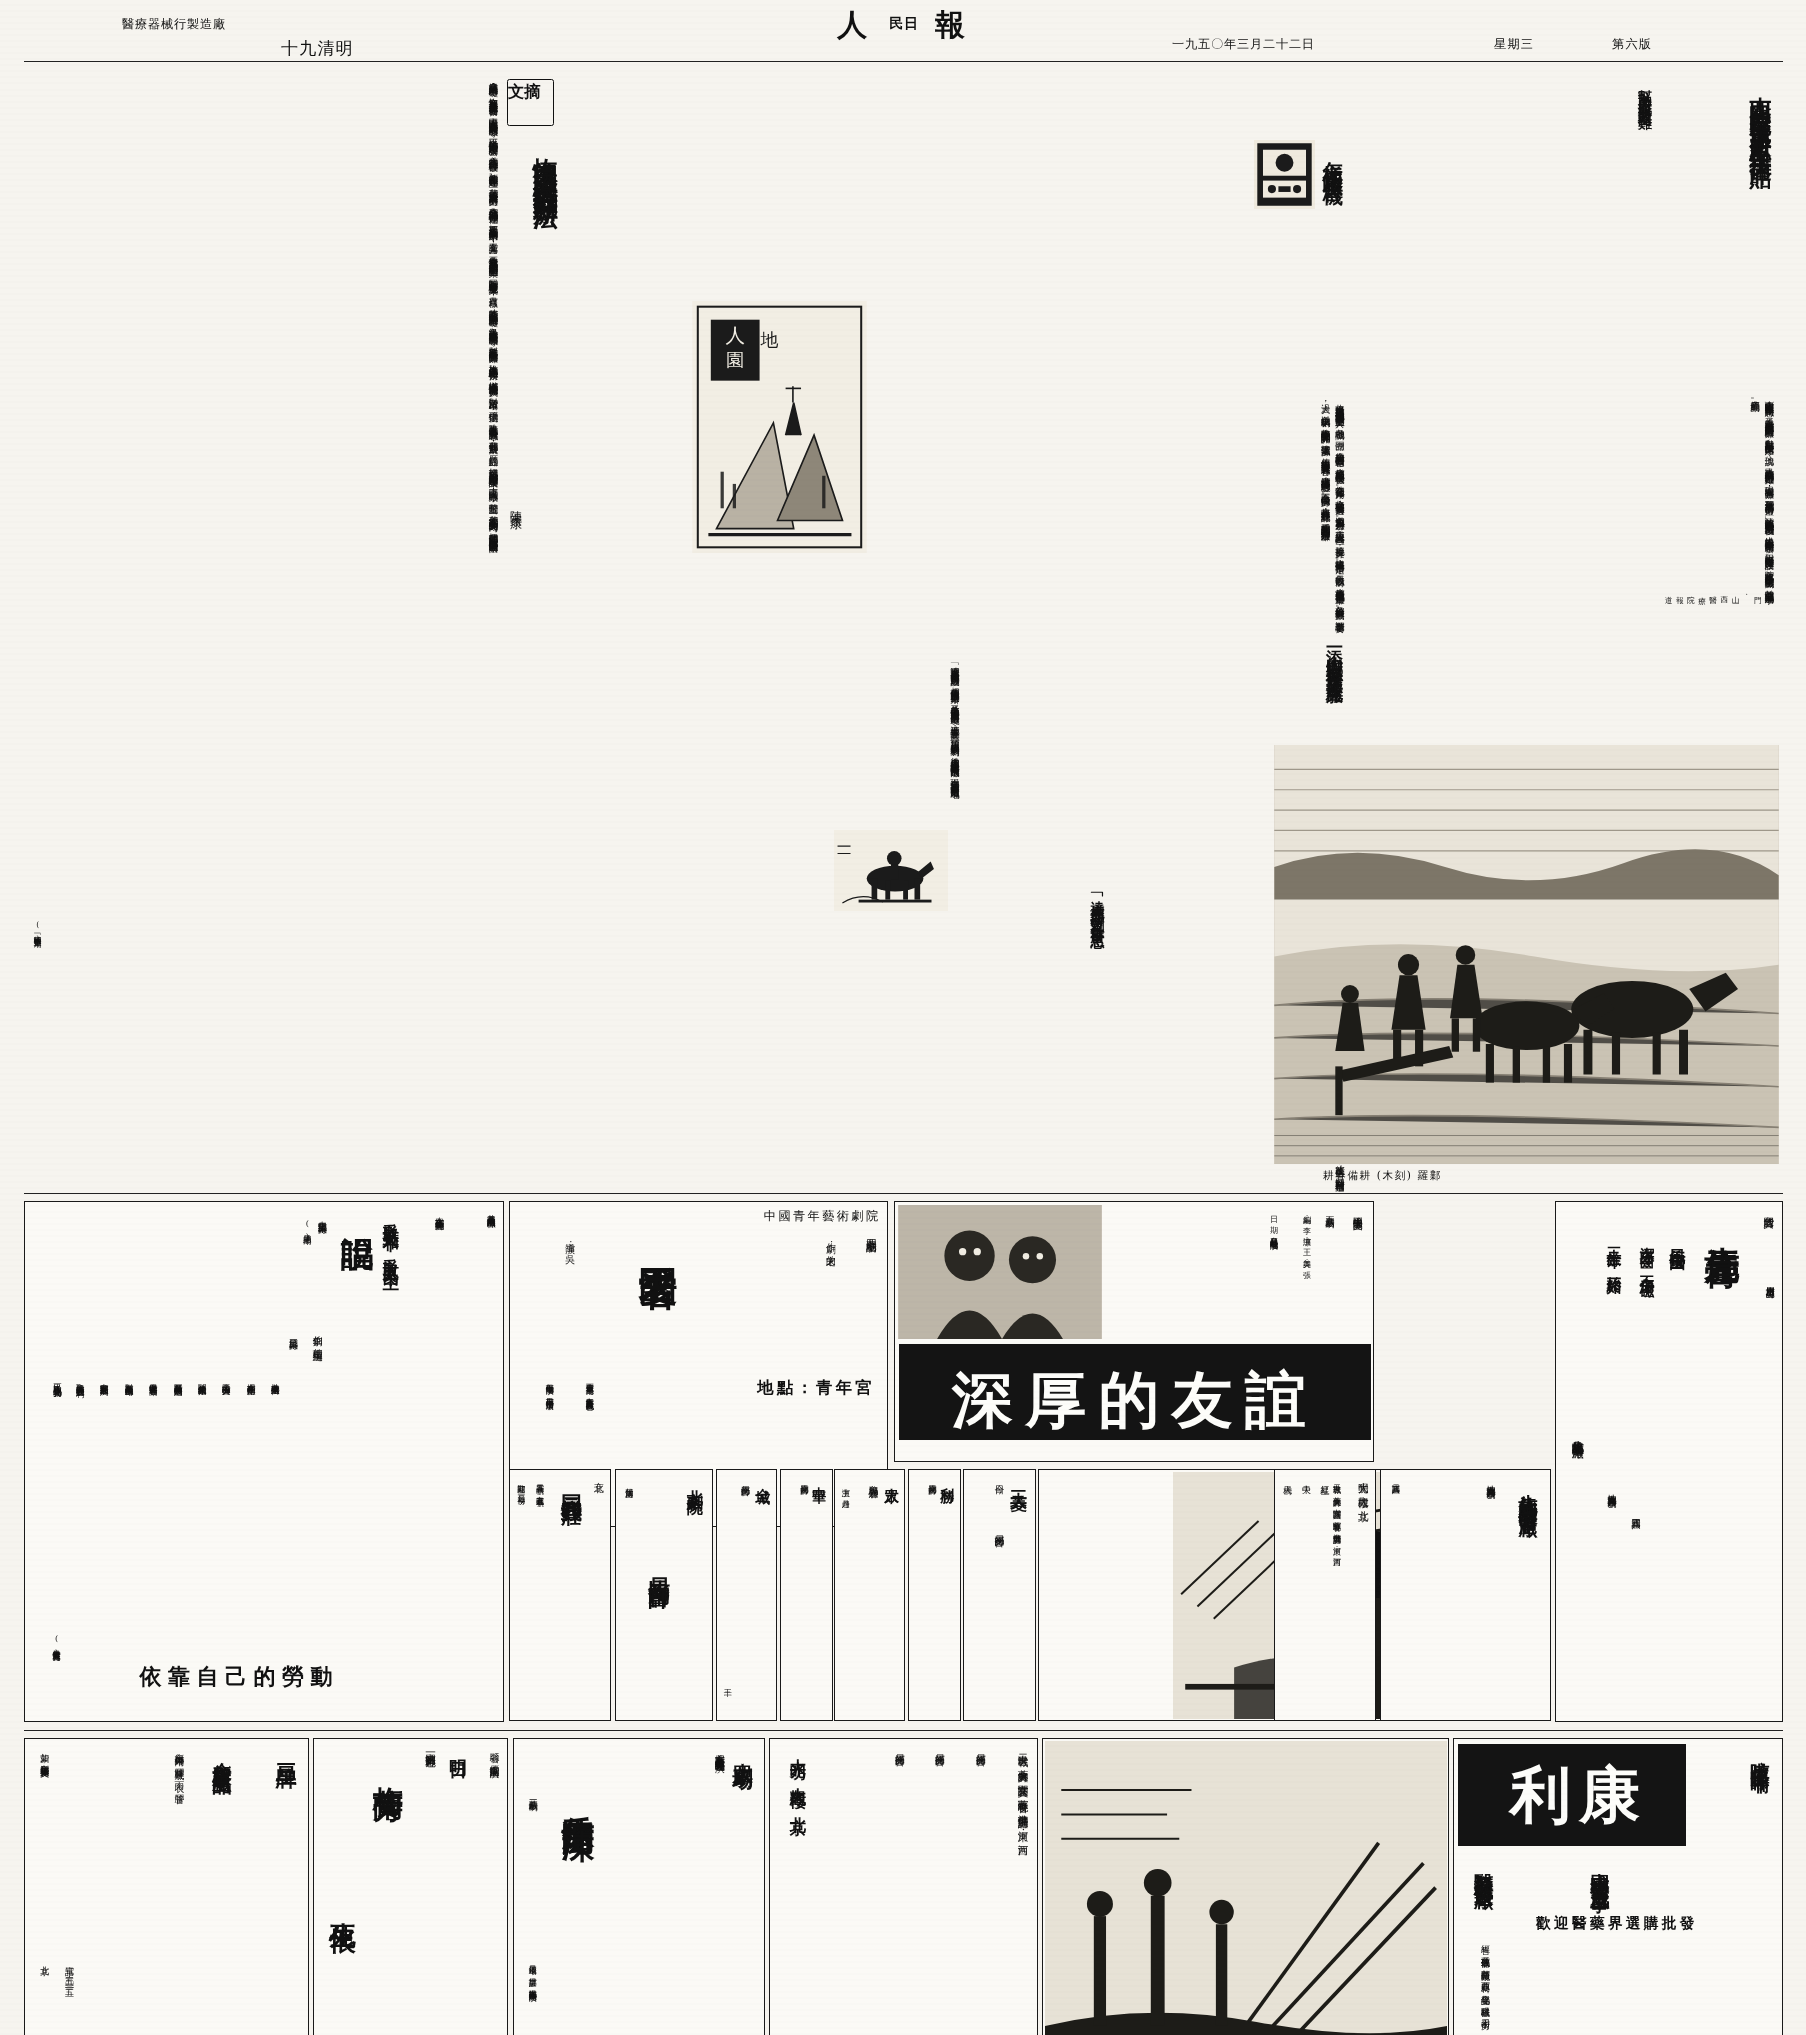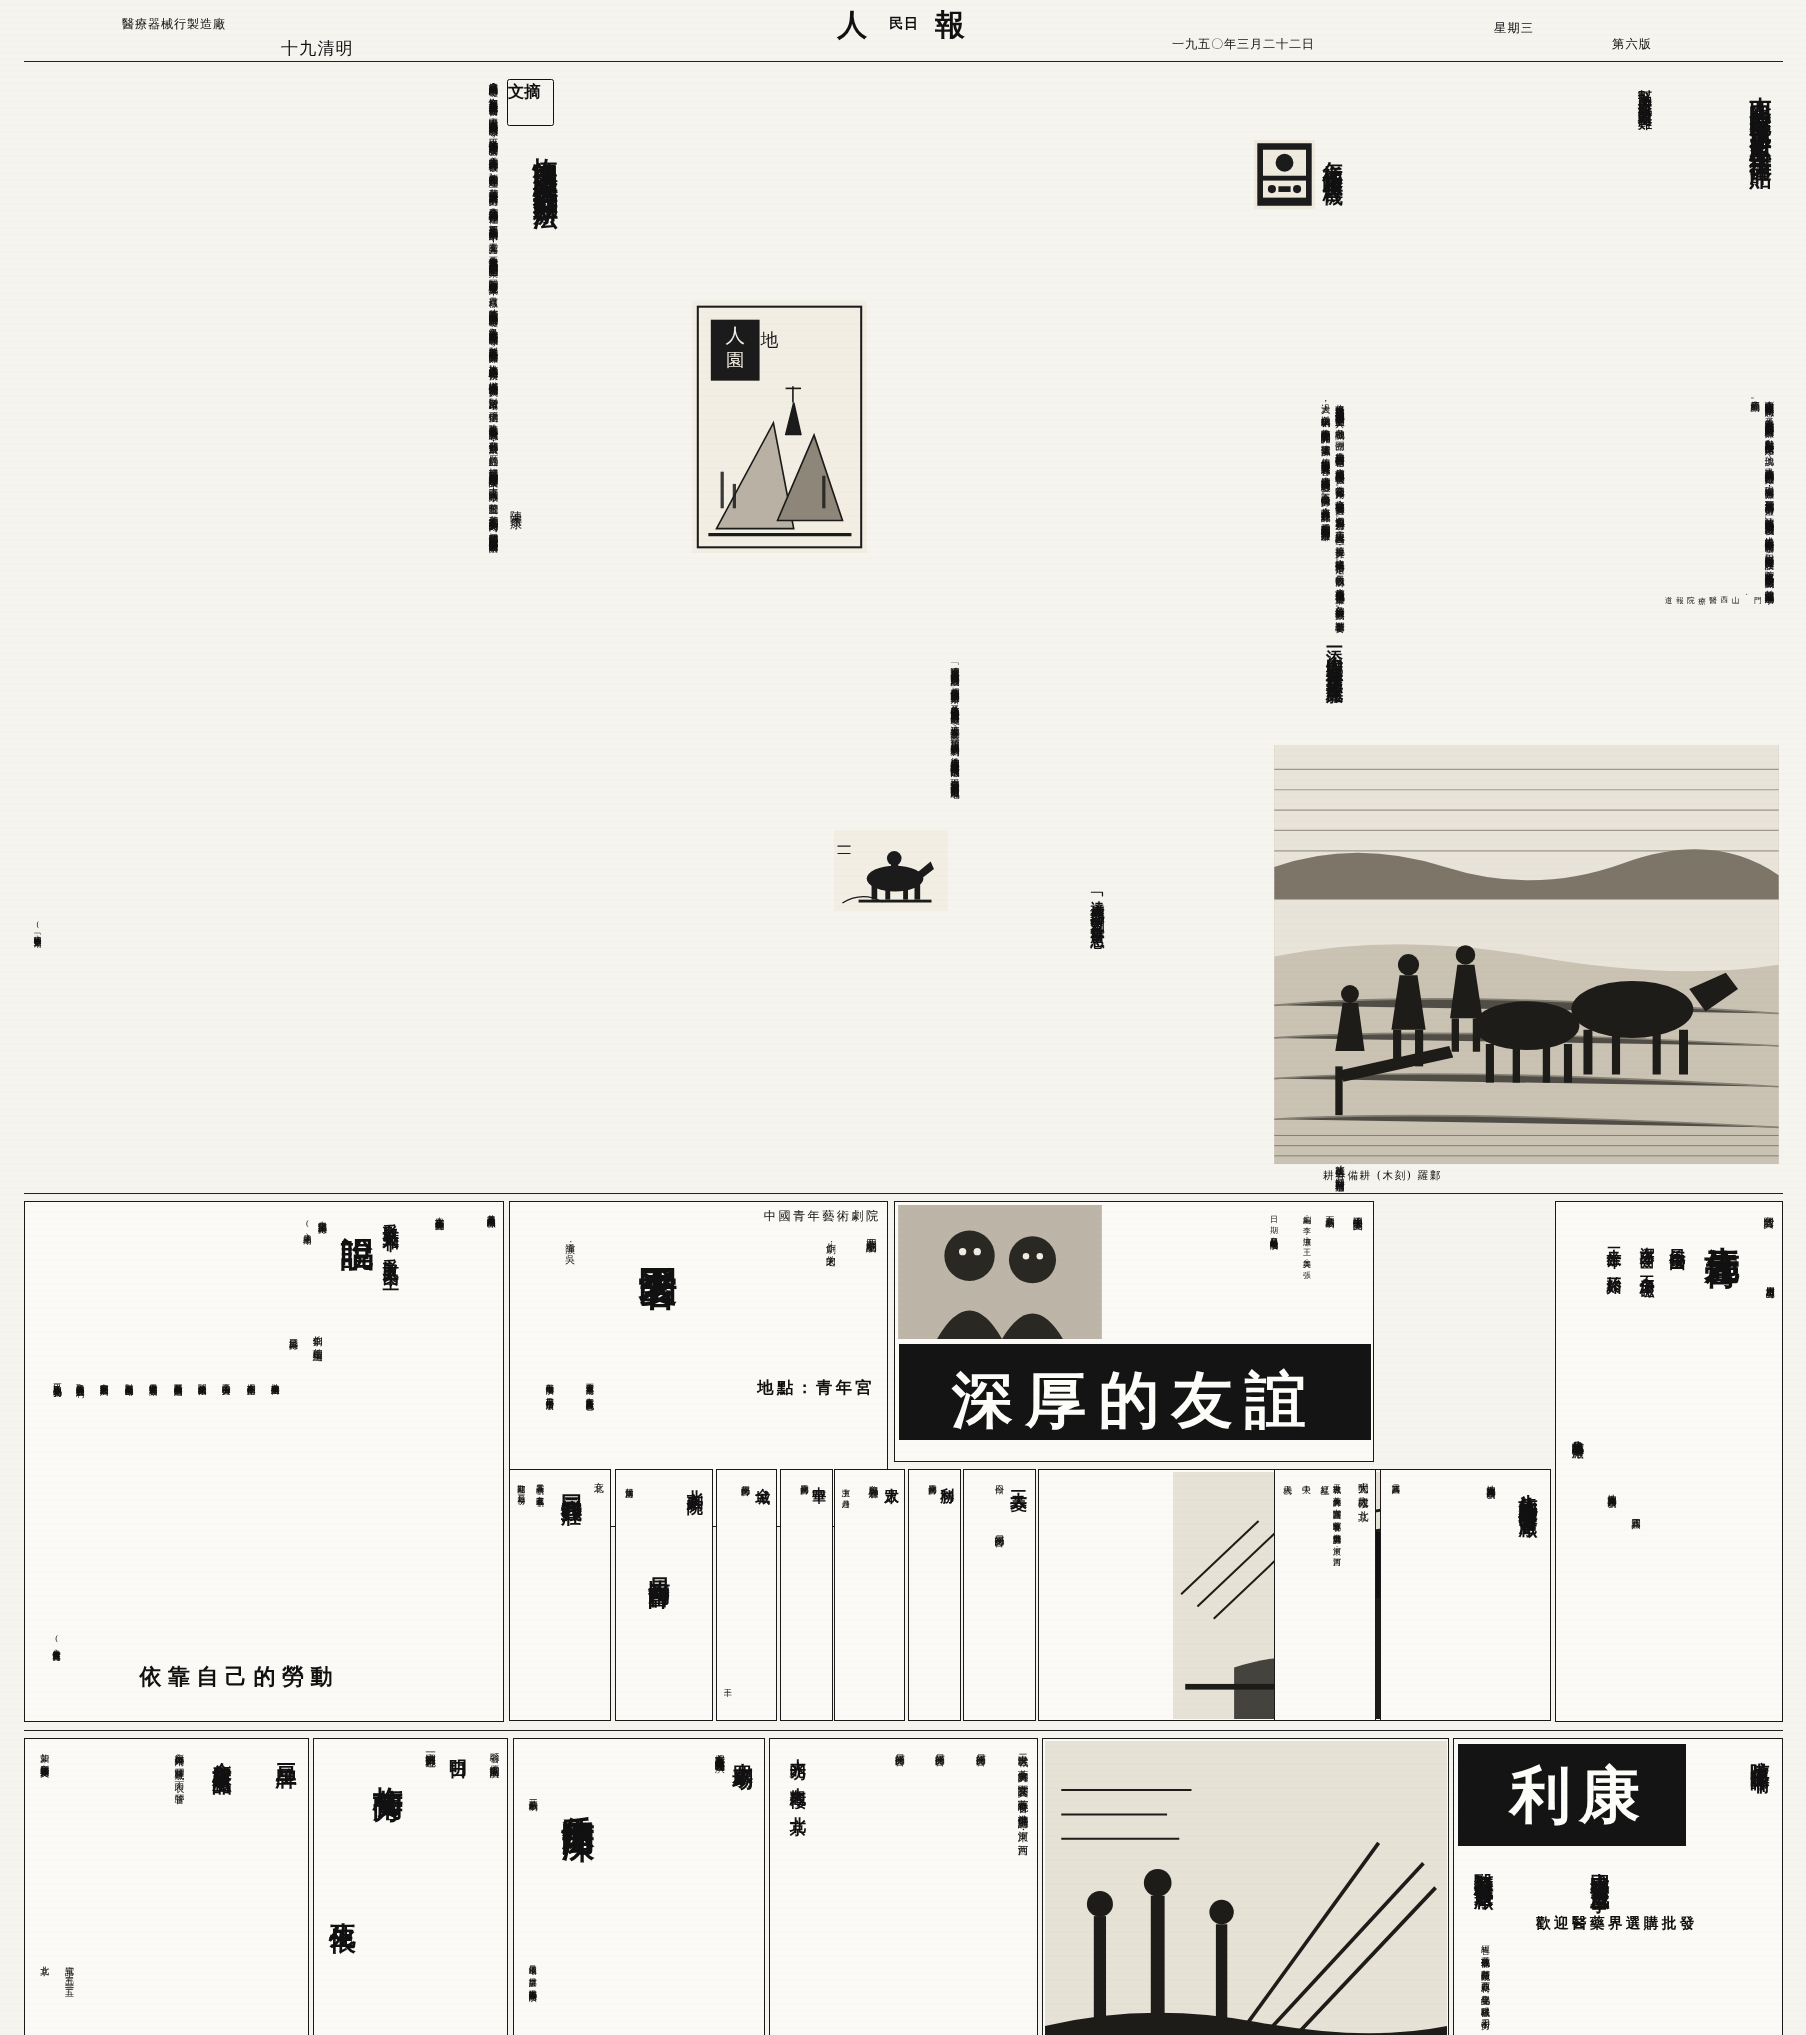--- a/index.html
+++ b/index.html
@@ -51,21 +51,21 @@
   }
   .mast-date {
     position: absolute;
     left: 1172px; top: 36px;
     font-size: 12.2px;
     font-family: "DejaVu Serif", serif;
     letter-spacing: 0.8px;
   }
   .mast-week {
     position: absolute;
-    left: 1494px; top: 20px;
+    left: 1494px; top: 36px;
     font-size: 12.2px;
     font-family: Liberation Serif, serif;
     letter-spacing: 1.2px;
   }
   .mast-page {
     position: absolute;
     left: 1612px; top: 36px;
     font-size: 12.2px;
     font-family: "DejaVu Serif", serif;
     letter-spacing: 1.2px;

